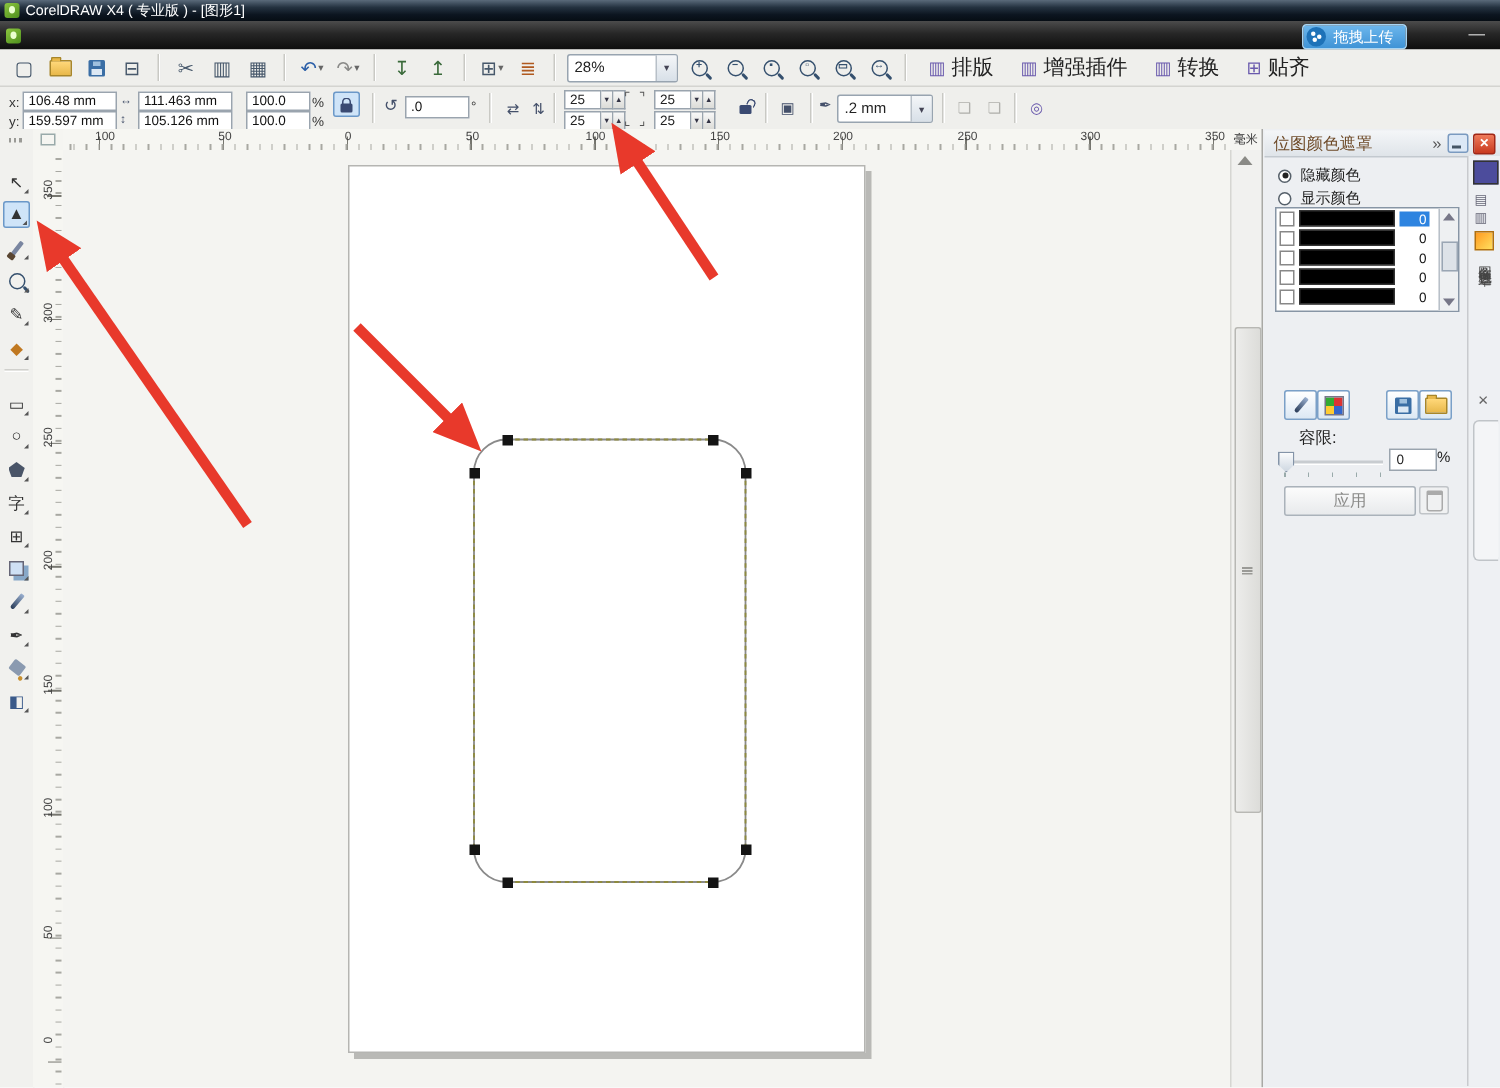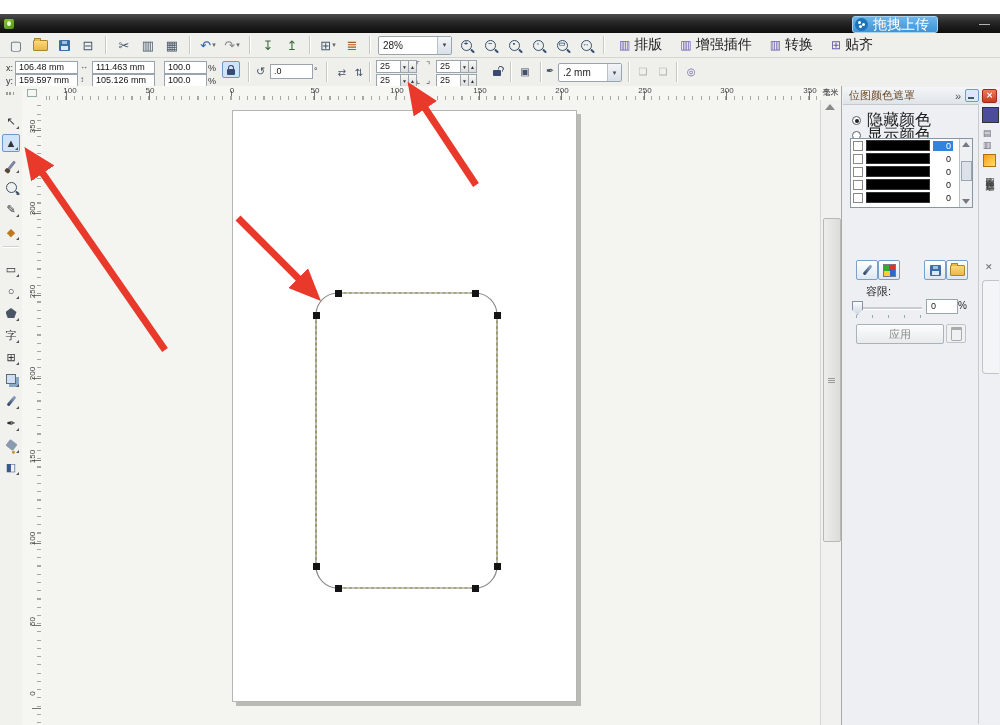--- a/index.html
+++ b/index.html
@@ -19,21 +19,21 @@
   .menubar{position:absolute;left:0;top:14px;width:1000px;height:19px;
     background:linear-gradient(180deg,#4c4c4c 0%,#262626 45%,#0e0e0e 100%);
     display:flex;align-items:center;box-sizing:border-box;padding-left:4px;}
   .menu-items{display:flex;align-items:center;margin-left:8px;}
   .menu-item{color:#e8e8e8;font-size:11px;padding:0 10px;line-height:19px;cursor:default;}
   .upload-badge{position:absolute;right:62px;top:2px;height:15px;display:flex;align-items:center;
     background:linear-gradient(180deg,#6cb6ec,#3f93d6);border:1px solid #a8d4f2;border-radius:3px;padding:0 8px 0 2px;gap:5px;}
   .upload-ic{width:13px;height:13px;border-radius:50%;background:#1e72b8;position:relative;}
   .upload-ic::after{content:'';position:absolute;left:3px;top:3px;width:3px;height:3px;border-radius:50%;
     background:#fff;box-shadow:4px 2px 0 #fff,1px 4px 0 #fff;}
-  .upload-text{color:#fff;font-size:14px;}
+  .upload-text{color:#fff;font-size:10px;}
   .mdi-min{position:absolute;right:10px;top:0;color:#ddd;font-size:11px;line-height:18px;}
 
   
   .stdbar{position:absolute;left:0;top:33px;width:1000px;height:25px;
     background:linear-gradient(180deg,#fbfbfa,#ececе8 80%,#e6e6e2);background-color:#efefec;
     border-bottom:1px solid #d4d4d0;display:flex;align-items:center;gap:4px;padding-left:6px;box-sizing:border-box;}
   .tb-btn{display:flex;align-items:center;justify-content:center;width:20px;height:20px;border-radius:2px;position:relative;}
   .tb-glyph{font-size:13px;line-height:1;color:#47586b;}
   .tb-sep{width:1px;height:18px;background:#c9c9c4;border-right:1px solid #fff;margin:0 3px;flex:0 0 auto;}
   .has-dd::after{content:'▾';font-size:7px;color:#666;margin-left:1px;}
@@ -141,21 +141,21 @@
     border-bottom:1px solid #c3c9cf;display:flex;align-items:center;}
   .dk-title-text{font-size:11px;color:#6e4a28;padding-left:6px;flex:1;}
   .dk-chev{font-size:11px;color:#555;margin-right:4px;}
   .dk-min{width:12px;height:11px;border:1px solid #7a9ac0;background:#dce8f6;border-radius:2px;margin-right:3px;position:relative;}
   .dk-min::after{content:'';position:absolute;left:2px;bottom:2px;width:6px;height:2px;background:#456;}
   .dk-close{width:13px;height:12px;border:1px solid #a02818;border-radius:2px;margin-right:3px;
     background:linear-gradient(#ef7a5a,#c83a20);color:#fff;font-size:8px;font-weight:bold;text-align:center;line-height:11px;}
   .dk-radio-row{position:absolute;left:10px;display:flex;align-items:center;gap:6px;}
   .radio{width:9px;height:9px;border:1px solid #56606a;border-radius:50%;background:#fff;box-sizing:border-box;}
   .radio.sel::after{content:'';display:block;width:4px;height:4px;margin:1.5px;background:#222;border-radius:50%;}
-  .dk-radio-lab{font-size:16px;color:#222;}
+  .dk-radio-lab{font-size:10px;color:#222;}
   .mask-list{position:absolute;left:8px;top:52px;width:123px;height:70px;background:#fff;border:1px solid #8795a5;box-sizing:border-box;}
   .mask-row{display:flex;align-items:center;height:13px;padding-left:2px;gap:3px;}
   .mask-check{width:8px;height:8px;border:1px solid #888;background:#fff;flex:0 0 auto;}
   .mask-swatch{width:62px;height:9px;border:1px solid #333;flex:0 0 auto;}
   .mask-val{width:18px;font-size:9px;text-align:right;padding-right:2px;color:#111;}
   .mask-row.selected .mask-val{background:#2e84e0;color:#fff;}
   .mask-scroll{position:absolute;right:0;top:0;width:12px;height:68px;background:#eef0f2;border-left:1px solid #b8c0c8;}
   .ms-up,.ms-dn{position:absolute;left:2px;width:0;height:0;border-left:4px solid transparent;border-right:4px solid transparent;}
   .ms-up{top:3px;border-bottom:5px solid #778;}
   .ms-dn{bottom:3px;border-top:5px solid #778;}
@@ -182,20 +182,24 @@
   .ts-close{position:absolute;left:6px;top:158px;font-size:9px;color:#666;}
   .ts-tab{position:absolute;left:3px;top:176px;width:16px;height:92px;border:1px solid #c0c4c8;border-right:none;border-radius:4px 0 0 4px;background:#f4f5f7;}
 
   .arrows-svg{position:absolute;left:0;top:0;width:1000px;height:725px;pointer-events:none;z-index:50;}
 </style>
 </head>
 <body>
 
 <div class="app">
 
+  <div class="titlebar">
+    <span class="logo"></span>
+    <span class="title-text">CorelDRAW X4 ( 专业版 ) - [图形1]</span>
+  </div>
 
   <div class="menubar">
     <span class="logo"></span>
     <div class="upload-badge">
       <span class="upload-ic"></span>
       <span class="upload-text">拖拽上传</span>
     </div>
     <span class="mdi-min">—</span>
   </div>
 

